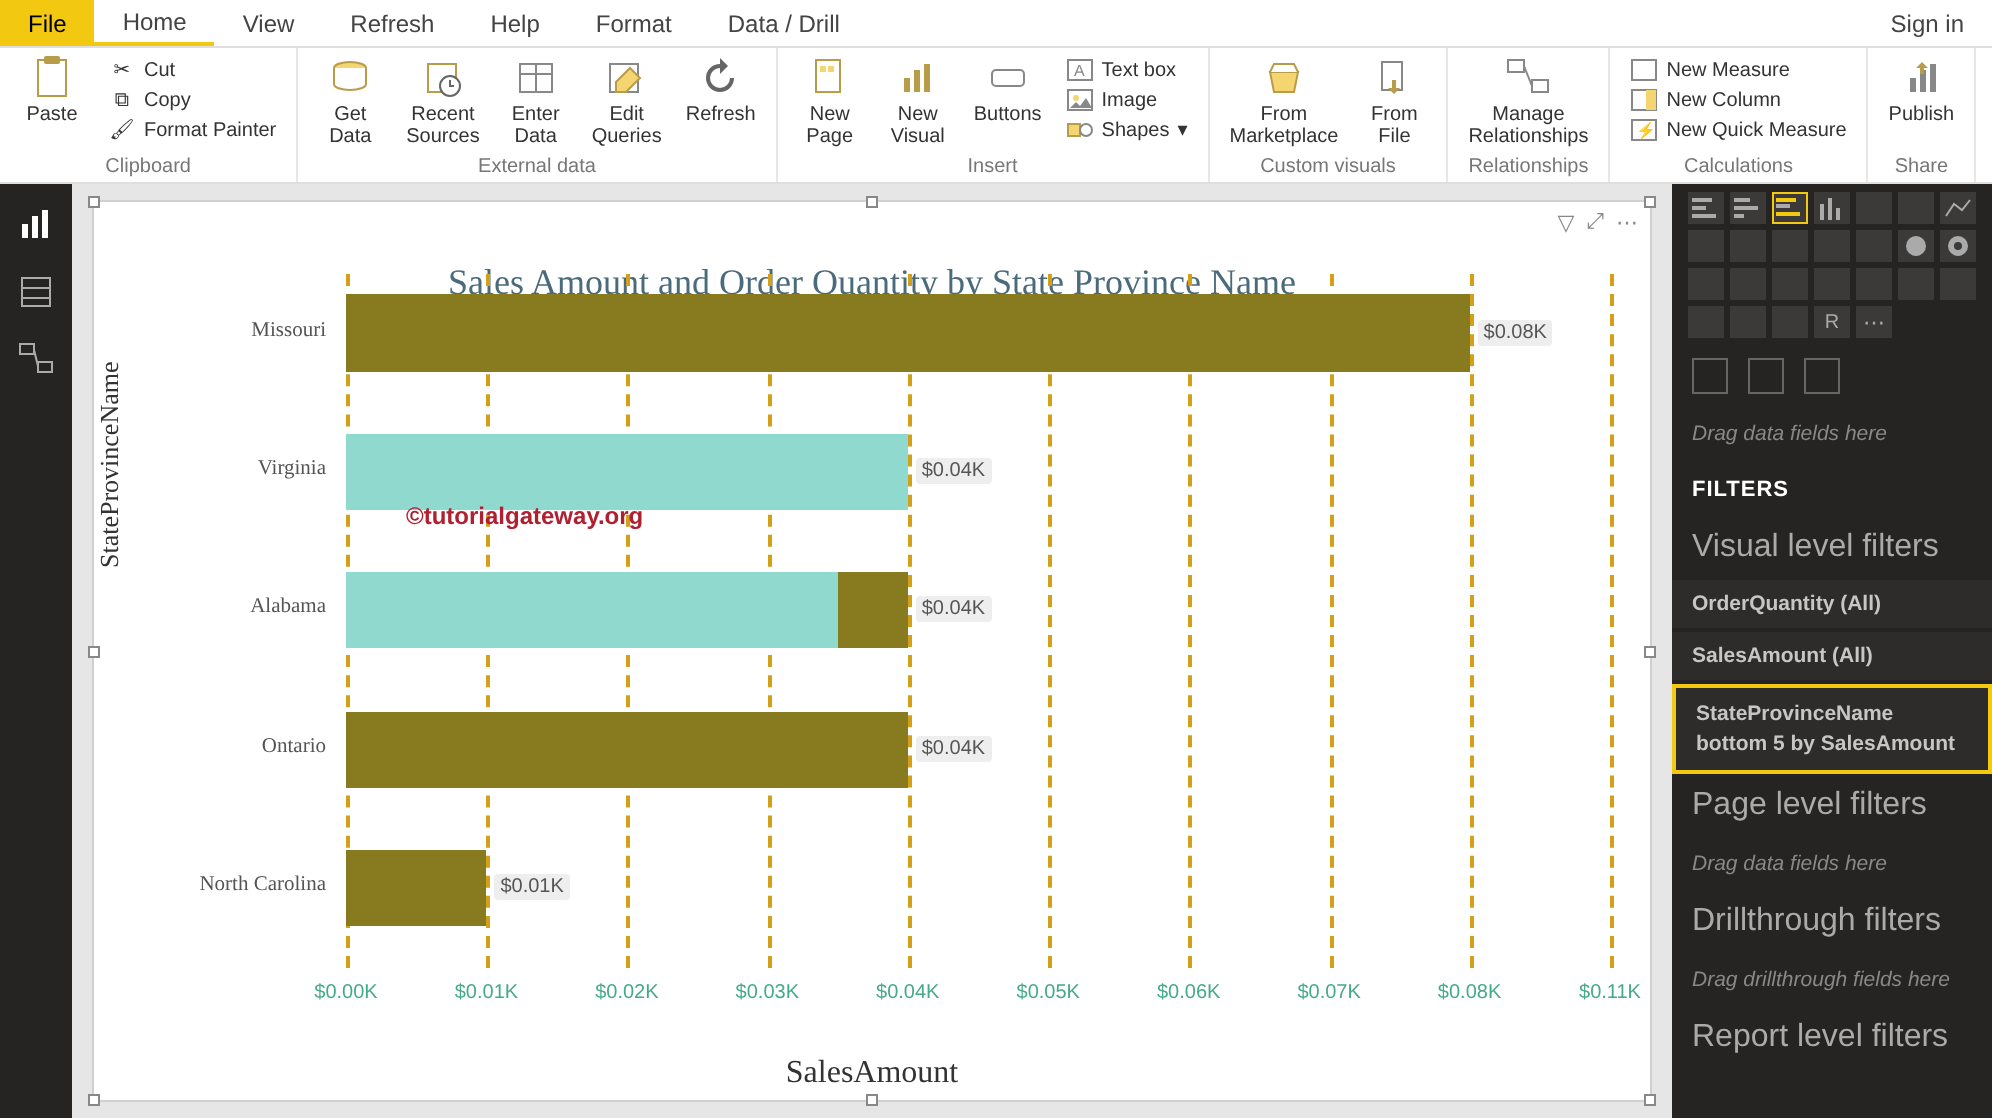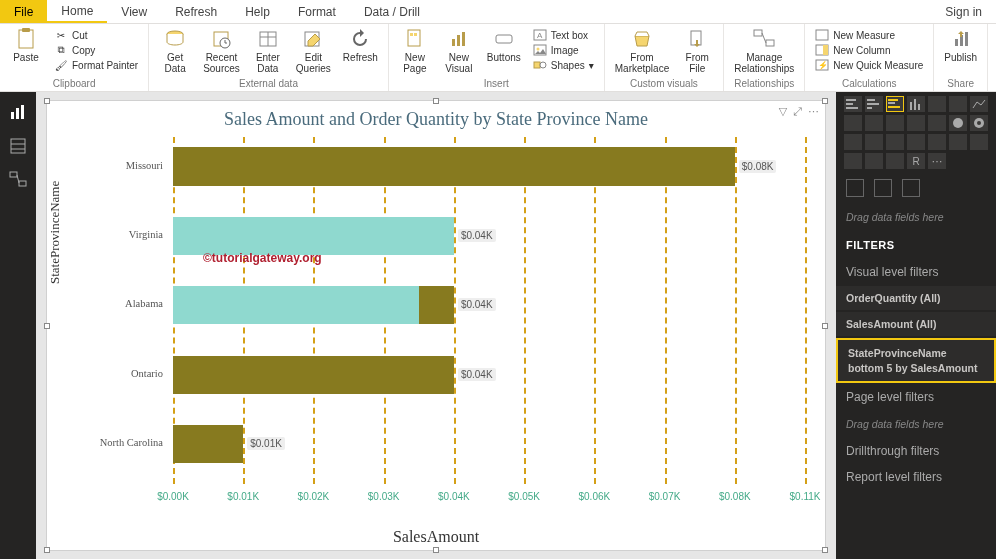--- a/index.html
+++ b/index.html
@@ -33,21 +33,21 @@
 .leftbar .lb { width:24px; height:24px; display:flex; align-items:center; justify-content:center; cursor:pointer; color:#c8c6c4; }
 .leftbar .lb.active { color:#fff; }
 
 .canvas-wrap { flex:1; background:#e6e6e6; padding:8px 10px; position:relative; }
 .canvas { background:#fff; width:100%; height:100%; position:relative; border:1px solid #d0d0d0; }
 .handle { position:absolute; width:6px; height:6px; background:#fff; border:1px solid #888; }
 .handle.tl{top:-3px;left:-3px}.handle.tr{top:-3px;right:-3px}.handle.bl{bottom:-3px;left:-3px}.handle.br{bottom:-3px;right:-3px}
 .handle.tm{top:-3px;left:50%;margin-left:-3px}.handle.bm{bottom:-3px;left:50%;margin-left:-3px}
 .handle.ml{left:-3px;top:50%;margin-top:-3px}.handle.mr{right:-3px;top:50%;margin-top:-3px}
 
-.chart-title { text-align:center; font-size:18px; color:#4a6b7c; padding:8px 0 4px; font-family:Georgia,serif; }
+.chart-title { text-align:center; font-size:18px; color:#4a6b7c; padding:8px 0 4px; font-family:Georgia,serif;margin-top:22px; }
 .chart-controls { position:absolute; top:4px; right:6px; display:flex; gap:6px; }
 .chart-controls span { font-size:11px; color:#888; cursor:pointer; }
 
 .chart-body { position:absolute; top:36px; left:60px; right:20px; bottom:40px; }
 .y-axis-label { position:absolute; left:8px; top:50%; transform:rotate(-90deg) translateX(50px); transform-origin:left center; font-size:13px; color:#333; font-family:Georgia,serif; }
 .x-axis-label { position:absolute; bottom:4px; left:50%; transform:translateX(-50%); font-size:16px; color:#333; font-family:Georgia,serif; }
 
 .plot { position:absolute; left:66px; right:0; top:0; bottom:26px; }
 .gridline { position:absolute; top:0; bottom:0; border-left:2px dashed #d4a017; }
 .bar { height:100%; }
@@ -58,21 +58,21 @@
 
 
 .rightpanel { width:160px; background:#252423; color:#c8c6c4; font-size:11px; display:flex; flex-direction:column; overflow:hidden; }
 .panel-head { padding:8px 10px; font-weight:600; letter-spacing:.5px; color:#fff; display:flex; justify-content:space-between; align-items:center; cursor:pointer;}
 .viz-grid { display:grid; grid-template-columns:repeat(7,1fr); gap:3px; padding:4px 8px; }
 .viz-grid .v { width:18px; height:16px; background:#3b3a39; cursor:pointer; display:flex; align-items:center; justify-content:center;}
 .viz-grid .v.sel { border:1px solid #f2c811; }
 .field-tabs { display:flex; gap:10px; padding:6px 10px; }
 .field-tabs .ft { width:18px; height:18px; border:1px solid #666; cursor:pointer; }
 .dropzone { padding:8px 10px; color:#888; font-style:italic; font-size:10.5px; }
-.filter-sec { padding:6px 10px; color:#aaa; font-size:12px; }
+.filter-sec { padding:6px 10px; color:#aaa; font-size:16px; }
 .filter-item { padding:6px 10px; background:#2d2c2b; margin:1px 0; font-size:10.5px; cursor:pointer;font-weight:bold; }
 .filter-item.hl { border:2px solid #f2c811; line-height:1.4; }
 </style>
 </head>
 <body>
 
 <div class="tabstrip">
   <div class="file">File</div>
   <div class="tab active">Home</div>
   <div class="tab">View</div>
@@ -499,15 +499,16 @@
 
     <div class="panel-head">FILTERS</div>
     <div class="filter-sec">Visual level filters</div>
     <div class="filter-item">OrderQuantity  (All)</div>
     <div class="filter-item">SalesAmount  (All)</div>
     <div class="filter-item hl" style="white-space:pre-line">StateProvinceName
 bottom 5 by SalesAmount</div>
     <div class="filter-sec">Page level filters</div>
     <div class="dropzone">Drag data fields here</div>
     <div class="filter-sec">Drillthrough filters</div>
+    <div class="dropzone">Drag drillthrough fields here</div>
     <div class="filter-sec">Report level filters</div>
   </div>
 </div>
 
 </body></html>

